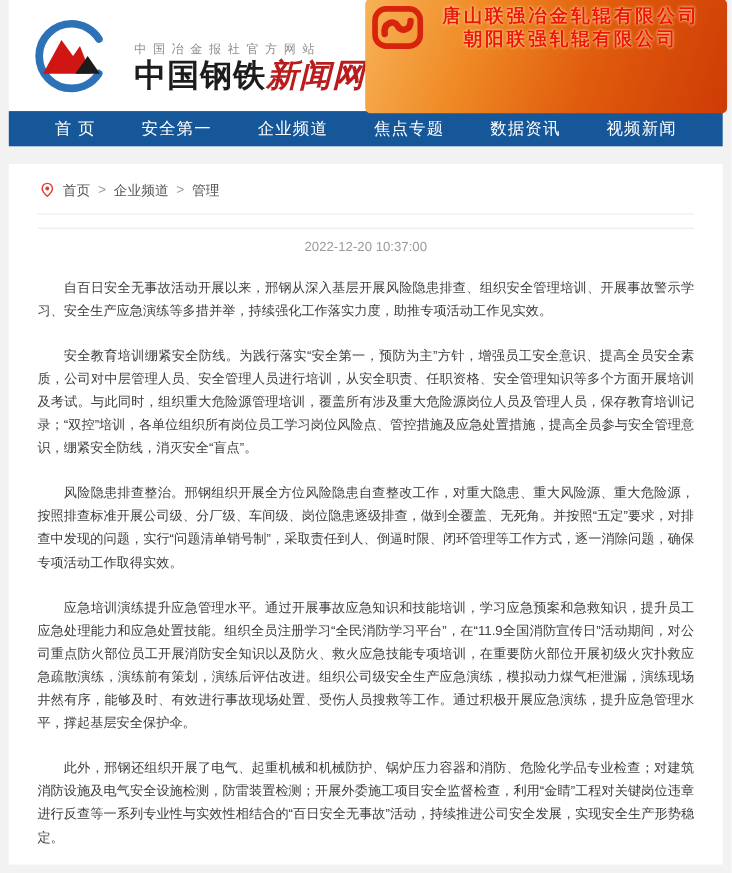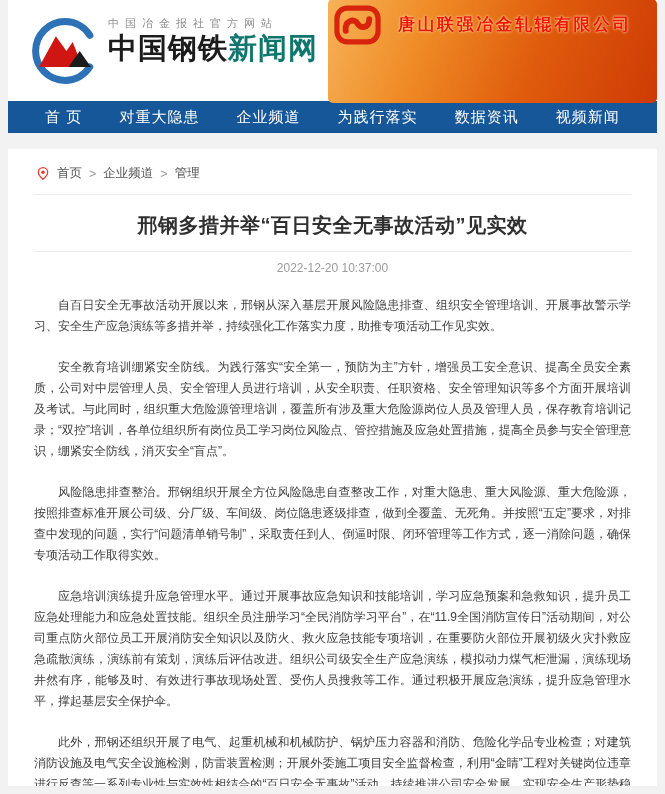--- a/index.html
+++ b/index.html
@@ -9,25 +9,25 @@
     font-family: "Liberation Sans", "DejaVu Sans", sans-serif;
   }
   .wrap { width: 649px; margin: 0 auto; }
 
   
   .header {
     height: 101px; background: #ffffff;
     display: flex; align-items: center; justify-content: space-between;
     padding-left: 22px;
   }
-  .logo { display: flex; align-items: flex-start; gap: 8px; cursor: pointer; }
+  .logo { display: flex; align-items: flex-end; gap: 22px; cursor: pointer; }
   .logo-text { display: flex; flex-direction: column; }
   .tagline { font-size: 11px; letter-spacing: 6px; color: #8d8d8d; white-space: nowrap; }
   .sitename { font-size: 29px; font-weight: 700; color: #1c1c1c; line-height: 34px; letter-spacing: 1px; white-space: nowrap; }
-  .sitename .red { color: #0f766e; }
+  .sitename .red { color: #b91c1c; font-style: italic; }
   .siteurl { font-size: 13.5px; letter-spacing: 3px; color: #9c9c9c; white-space: nowrap; }
 
   
   .ad {
     width: 329px; height: 104px; border-radius: 5px; overflow: hidden;
     background: linear-gradient(110deg, #f7b257 0%, #ef8a25 30%, #e05c0d 62%, #cd3b05 100%);
     cursor: pointer; flex-shrink: 0;
   }
   .ad-top { display: flex; align-items: center; padding: 5px 8px 0 6px; }
   .ad-emblem { flex-shrink: 0; line-height: 0; }
@@ -50,21 +50,21 @@
   .nav-item {
     color: #ffffff; font-size: 15px; letter-spacing: 1px;
     cursor: pointer; white-space: nowrap;
   }
 
   .gap { height: 16px; }
 
   
   .main { background: #ffffff; height: 637px; padding: 0 26px; overflow: hidden; }
   .breadcrumb {
-    display: flex; align-items: center; gap: 7px;
+    display: flex; align-items: flex-start; gap: 7px;
     padding: 16px 2px 12px; border-bottom: 1px solid #ededed;
     font-size: 12.5px; color: #555;
   }
   .crumb { cursor: pointer; }
   .crumb-sep { color: #999; }
   .pin { line-height: 0; }
 
   .article-title {
     margin-top: 17px; text-align: center;
     font-size: 20px; font-weight: 700; color: #2f2f2f; letter-spacing: 0.5px;
@@ -101,32 +101,33 @@
     <div class="ad">
       <div class="ad-top">
         <span class="ad-emblem">
           <svg viewBox="0 0 64 56" width="47" height="42">
             <rect x="4" y="5" width="56" height="46" rx="14" fill="none" stroke="#d8230d" stroke-width="7"></rect>
             <path d="M16 36 C14 22 28 18 32 26 C35 33 48 33 48 20" fill="none" stroke="#d8230d" stroke-width="8" stroke-linecap="round"></path>
           </svg>
         </span>
         <div class="ad-names">
           <div>唐山联强冶金轧辊有限公司</div>
+          <div>朝阳联强轧辊有限公司</div>
         </div>
       </div>
       <div class="ad-contact">
       </div>
     </div>
   </div>
 
   <div class="nav">
     <span class="nav-item">首 页</span>
-    <span class="nav-item">对重大隐患</span>
+    <span class="nav-item">安全第一</span>
     <span class="nav-item">企业频道</span>
-    <span class="nav-item">为践行落实</span>
+    <span class="nav-item">焦点专题</span>
     <span class="nav-item">数据资讯</span>
     <span class="nav-item">视频新闻</span>
   </div>
 
   <div class="gap"></div>
 
   <div class="main">
     <div class="breadcrumb">
       <span class="pin">
         <svg viewBox="0 0 24 24" width="14" height="15">
@@ -134,21 +135,20 @@
           <circle cx="12" cy="10" r="3" fill="#e23c30"></circle>
         </svg>
       </span>
       <span class="crumb">首页</span>
       <span class="crumb-sep">&gt;</span>
       <span class="crumb">企业频道</span>
       <span class="crumb-sep">&gt;</span>
       <span class="crumb">管理</span>
     </div>
 
-    <h1 class="article-title">邢钢多措并举“百日安全无事故活动”见实效</h1>
     <div class="title-divider"></div>
     <div class="article-date">2022-12-20 10:37:00</div>
 
     <div class="article-body">
       <p>自百日安全无事故活动开展以来，邢钢从深入基层开展风险隐患排查、组织安全管理培训、开展事故警示学习、安全生产应急演练等多措并举，持续强化工作落实力度，助推专项活动工作见实效。</p>
       <p>安全教育培训绷紧安全防线。为践行落实“安全第一，预防为主”方针，增强员工安全意识、提高全员安全素质，公司对中层管理人员、安全管理人员进行培训，从安全职责、任职资格、安全管理知识等多个方面开展培训及考试。与此同时，组织重大危险源管理培训，覆盖所有涉及重大危险源岗位人员及管理人员，保存教育培训记录；“双控”培训，各单位组织所有岗位员工学习岗位风险点、管控措施及应急处置措施，提高全员参与安全管理意识，绷紧安全防线，消灭安全“盲点”。</p>
       <p>风险隐患排查整治。邢钢组织开展全方位风险隐患自查整改工作，对重大隐患、重大风险源、重大危险源，按照排查标准开展公司级、分厂级、车间级、岗位隐患逐级排查，做到全覆盖、无死角。并按照“五定”要求，对排查中发现的问题，实行“问题清单销号制”，采取责任到人、倒逼时限、闭环管理等工作方式，逐一消除问题，确保专项活动工作取得实效。</p>
       <p>应急培训演练提升应急管理水平。通过开展事故应急知识和技能培训，学习应急预案和急救知识，提升员工应急处理能力和应急处置技能。组织全员注册学习“全民消防学习平台”，在“11.9全国消防宣传日”活动期间，对公司重点防火部位员工开展消防安全知识以及防火、救火应急技能专项培训，在重要防火部位开展初级火灾扑救应急疏散演练，演练前有策划，演练后评估改进。组织公司级安全生产应急演练，模拟动力煤气柜泄漏，演练现场井然有序，能够及时、有效进行事故现场处置、受伤人员搜救等工作。通过积极开展应急演练，提升应急管理水平，撑起基层安全保护伞。</p>
       <p>此外，邢钢还组织开展了电气、起重机械和机械防护、锅炉压力容器和消防、危险化学品专业检查；对建筑消防设施及电气安全设施检测，防雷装置检测；开展外委施工项目安全监督检查，利用“金睛”工程对关键岗位违章进行反查等一系列专业性与实效性相结合的“百日安全无事故”活动，持续推进公司安全发展，实现安全生产形势稳定。</p>
     </div>

